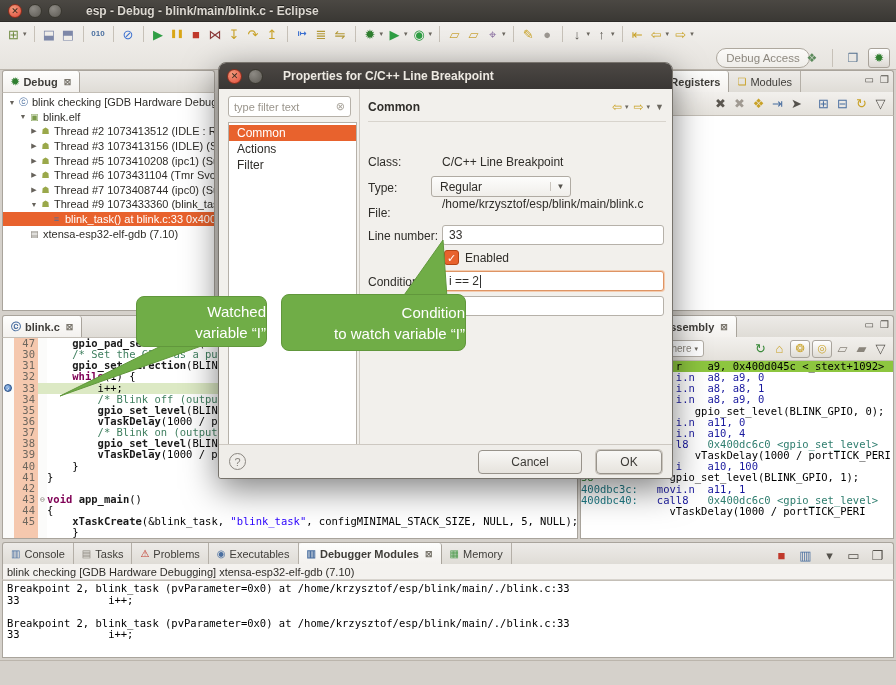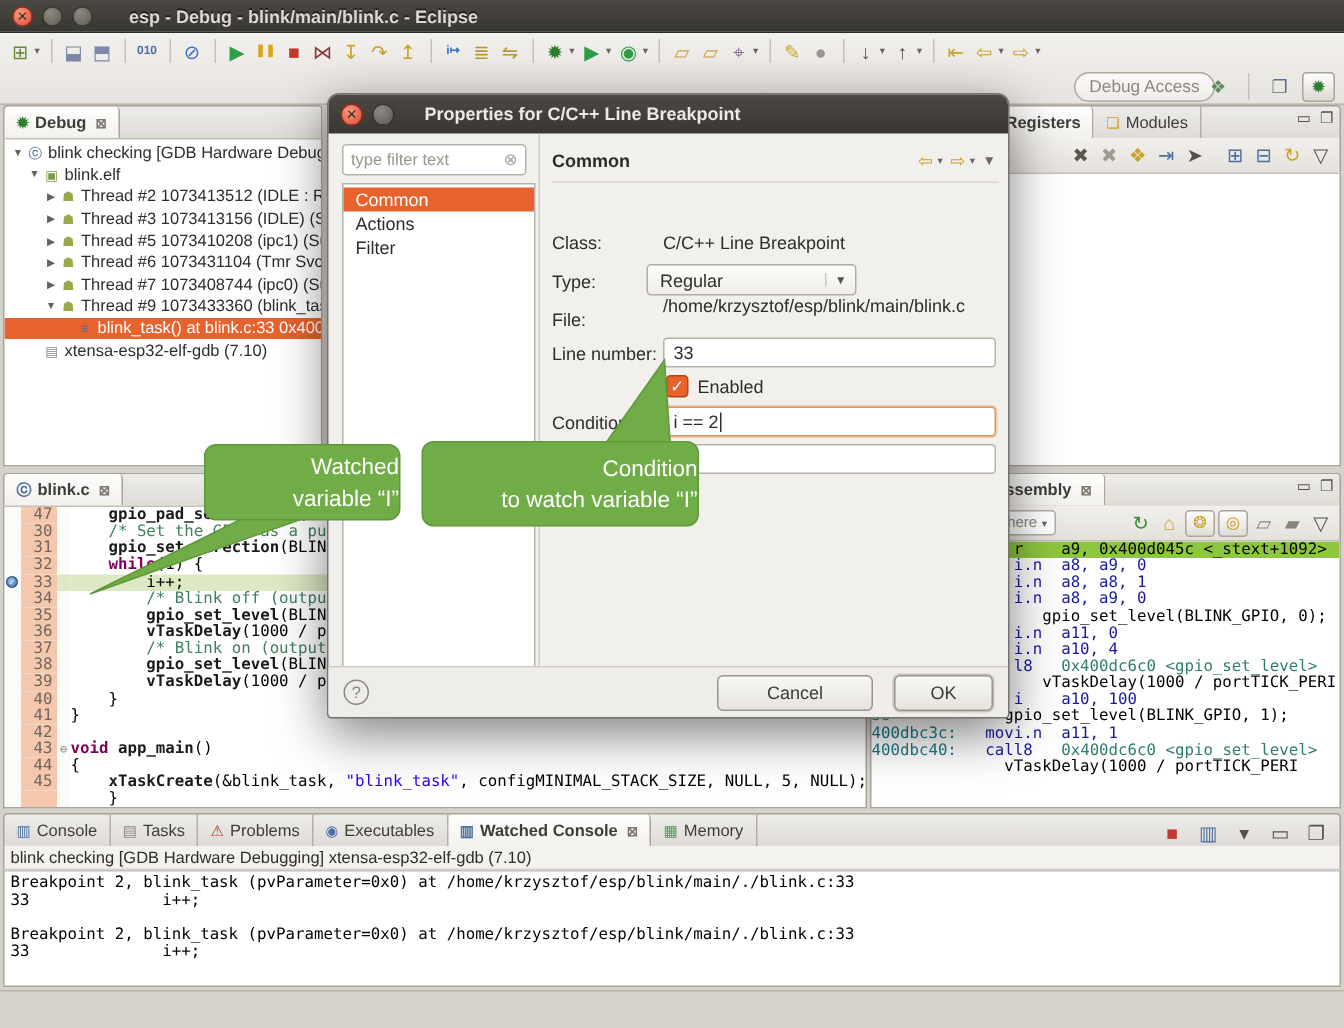--- a/index.html
+++ b/index.html
@@ -395,21 +395,21 @@
       <div class="tab">
         <span class="ticon" style="color: rgb(192, 57, 43);">⚠</span>
         <span>Problems</span>
       </div>
       <div class="tab">
         <span class="ticon" style="color: rgb(74, 111, 160);">◉</span>
         <span>Executables</span>
       </div>
       <div class="tab sel">
         <span class="ticon" style="color: rgb(74, 111, 160);">▥</span>
-        <span>Watched Console</span>
+        <span>Debugger Modules</span>
         <span class="tclose">⊠</span>
       </div>
       <div class="tab">
         <span class="ticon" style="color: rgb(74, 154, 74);">▦</span>
         <span>Memory</span>
       </div>
       <div class="con-tools" id="console-toolbar">
         <span class="tbicon" style="color: rgb(192, 57, 43);">■</span>
         <span class="tbicon" style="color: rgb(74, 111, 160);">▥</span>
         <span class="tbicon" style="color: rgb(85, 82, 76);">▾</span>

